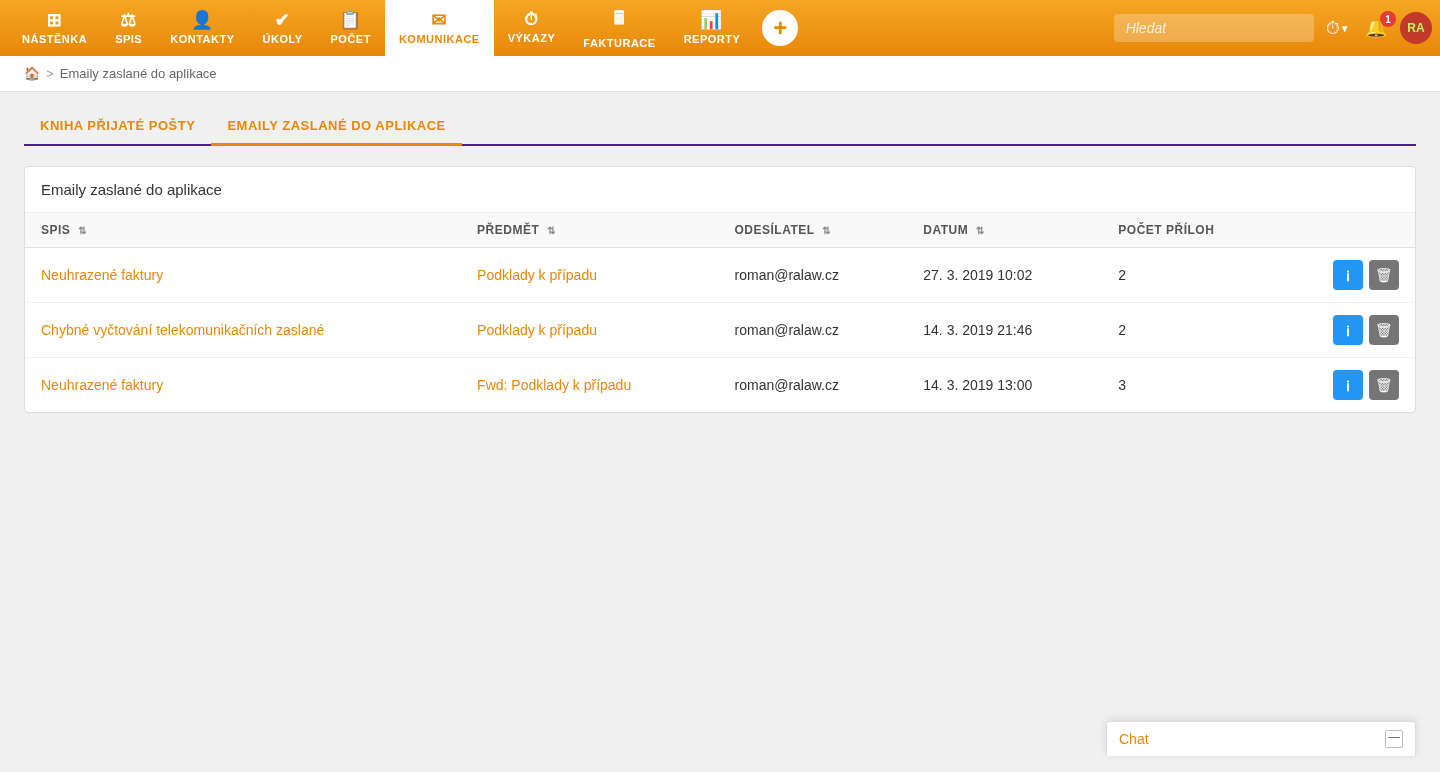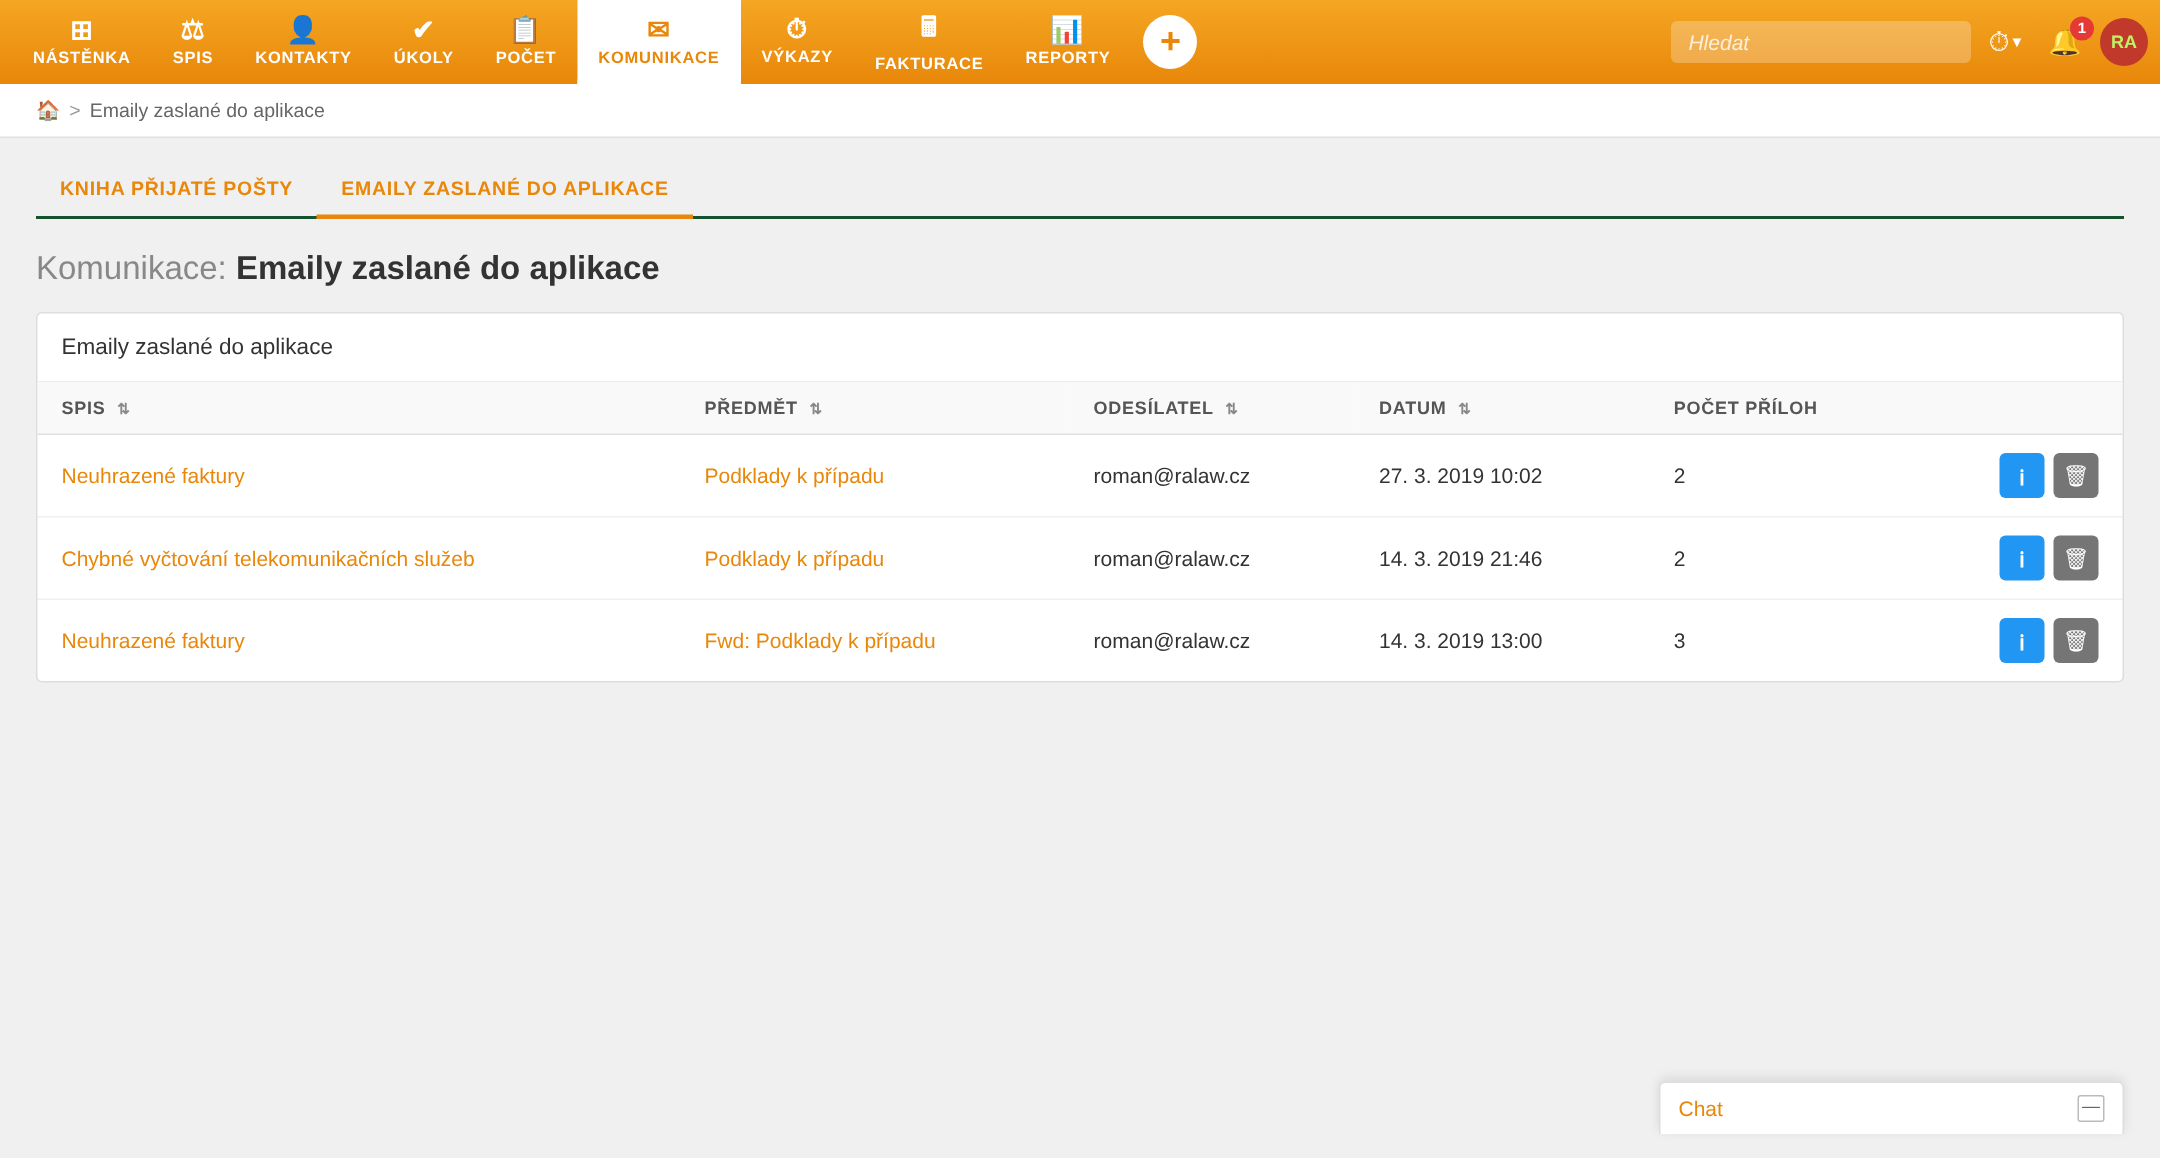--- a/index.html
+++ b/index.html
@@ -133,21 +133,21 @@
       padding: 16px 24px;
       background: #f0f0f0;
       min-height: calc(100vh - 56px);
     }
 
     
     .tabs {
       display: flex;
       gap: 0;
       margin-bottom: 20px;
-      border-bottom: 2px solid #14532d;
+      border-bottom: 2px solid #4c1d95;
     }
     .tab {
       padding: 10px 16px;
       cursor: pointer;
       font-size: 13px;
       font-weight: bold;
       color: #e8870a;
       text-transform: uppercase;
       letter-spacing: 0.5px;
       border-bottom: 3px solid transparent;
@@ -343,24 +343,20 @@
   <span>Emaily zaslané do aplikace</span>
 </div>
 
 <div class="page-content">
 
   <div class="tabs">
     <div class="tab">KNIHA PŘIJATÉ POŠTY</div>
     <div class="tab active">EMAILY ZASLANÉ DO APLIKACE</div>
   </div>
 
-  <div class="page-title">
-    <span class="label">Komunikace:</span>
-    <strong>Emaily zaslané do aplikace</strong>
-  </div>
 
   <div class="table-card">
     <div class="table-card-title">Emaily zaslané do aplikace</div>
     <table>
       <thead>
         <tr>
           <th style="cursor:pointer;">
             <span>SPIS</span>
             <span class="sort-icon">⇅</span>
           </th>
@@ -390,21 +386,21 @@
     <td>27. 3. 2019 10:02</td>
     <td>2</td>
     <td>
       <div class="action-btns">
         <button class="btn-info" title="Info">ℹ</button>
         <button class="btn-delete" title="Delete">🗑</button>
       </div>
     </td>
   </tr>
           <tr>
-    <td><a href="#">Chybné vyčtování telekomunikačních služeb</a></td>
+    <td><a href="#">Chybné vyčtování telekomunikačních zaslané</a></td>
     <td><a href="#">Podklady k případu</a></td>
     <td>roman@ralaw.cz</td>
     <td>14. 3. 2019 21:46</td>
     <td>2</td>
     <td>
       <div class="action-btns">
         <button class="btn-info" title="Info">ℹ</button>
         <button class="btn-delete" title="Delete">🗑</button>
       </div>
     </td>

